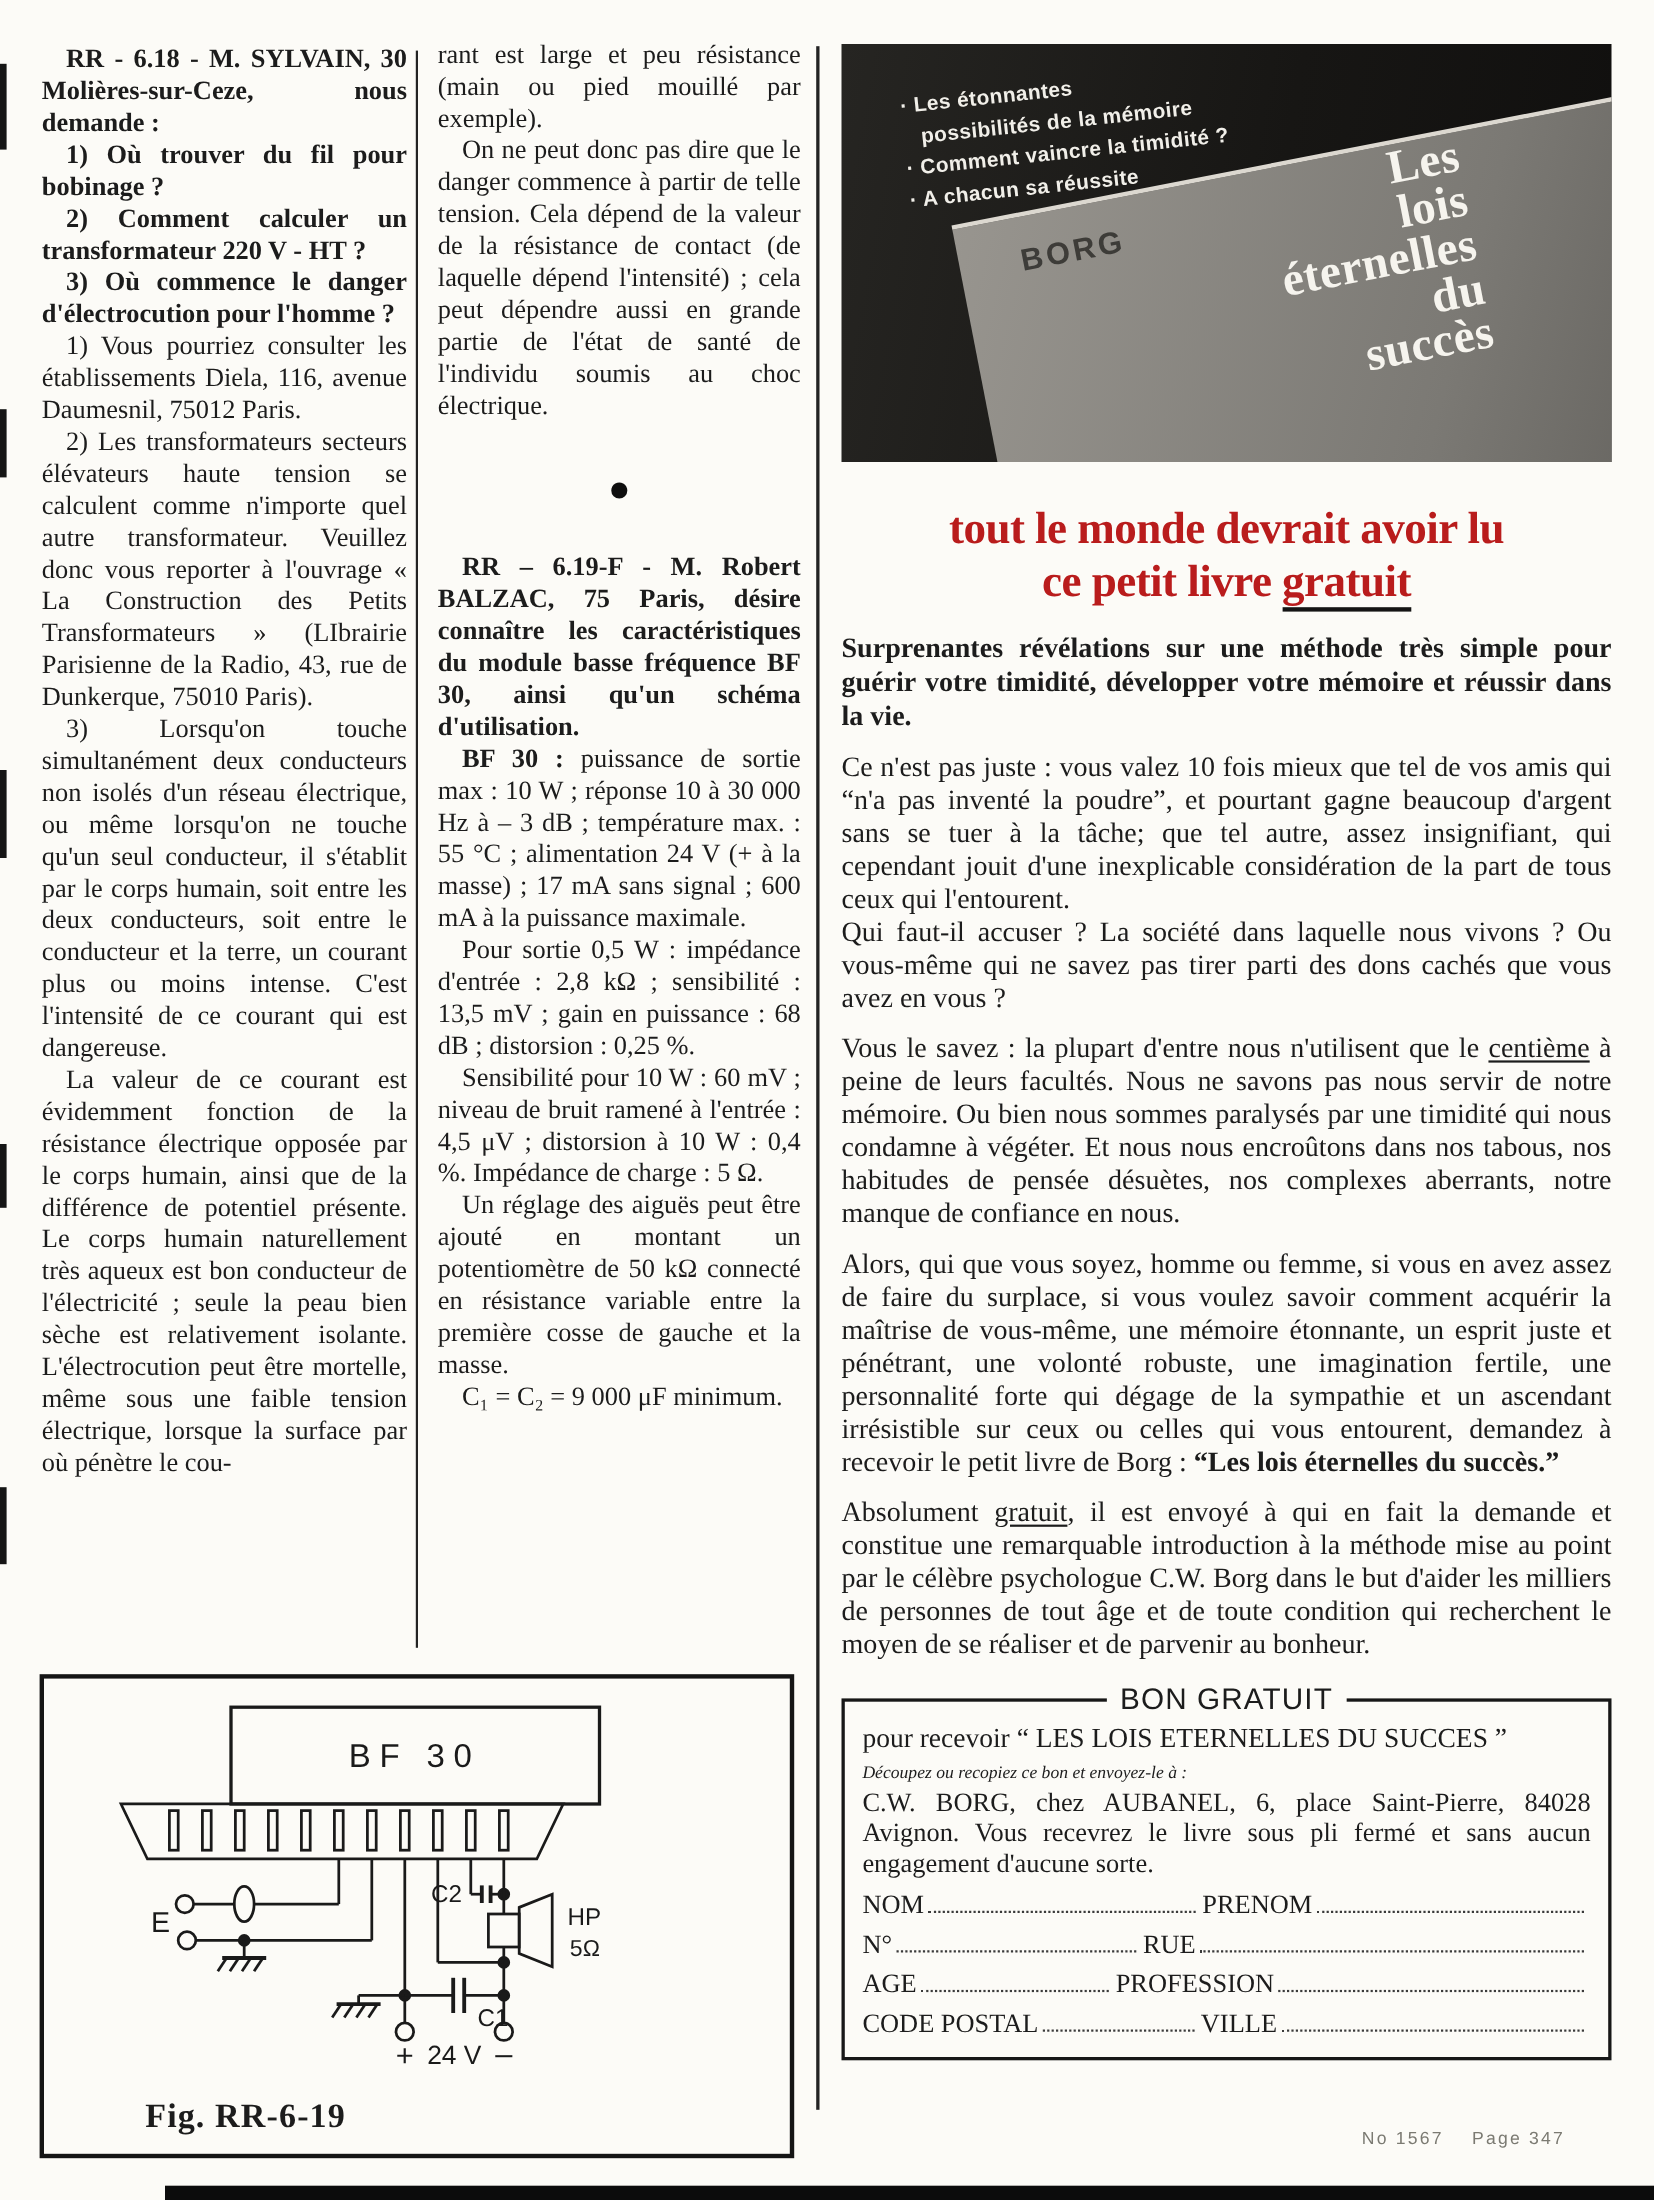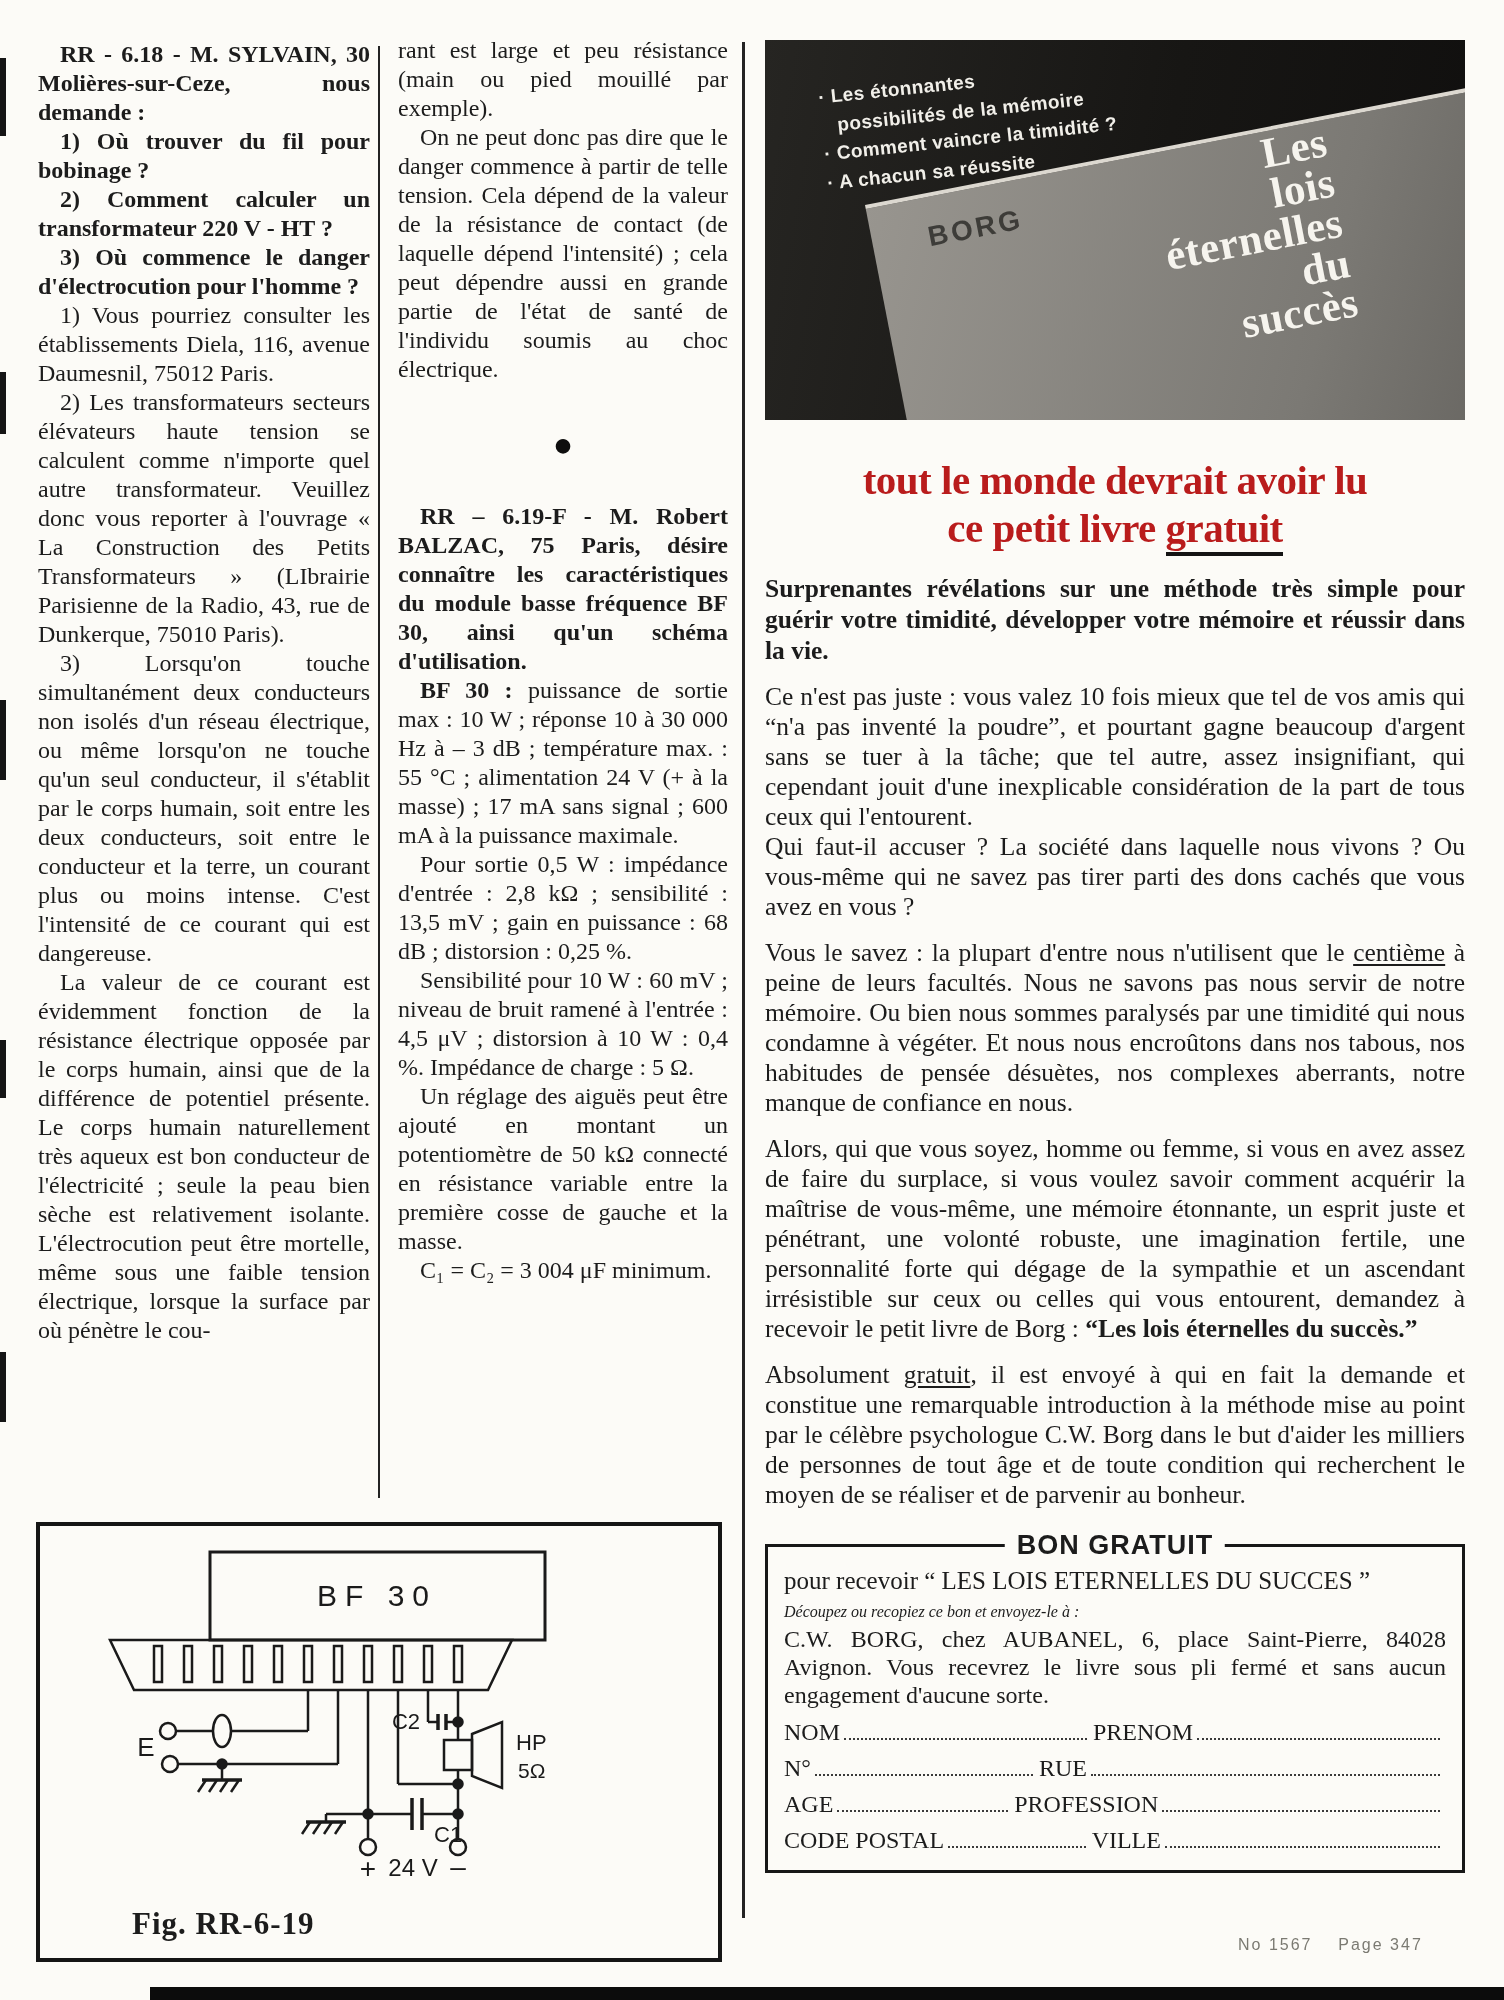--- a/index.html
+++ b/index.html
@@ -45,21 +45,21 @@
   .headline .u-thick{border-bottom:4px solid #141414;padding-bottom:1px;}
   .subhead{font-weight:bold;font-size:25.5px;line-height:1.22;text-align:justify;margin:0 0 4px 0;}
   .ad p.para{font-size:25.5px;line-height:30px;text-align:justify;margin:16px 0 0 0;}
   .ad p.para.cont{margin-top:0;}
   .u{text-decoration:underline;text-underline-offset:3px;}
   
   .coupon{position:relative;margin-top:34px;border:3px solid #171717;
           padding:18px 16px 16px 16px;background:#fcfbf7;}
   .coupon-title{position:absolute;top:-17px;left:50%;transform:translateX(-50%);
                 background:#fcfbf7;padding:0 12px;font-family:"Liberation Sans",sans-serif;
-                font-weight:bold;font-size:27px;letter-spacing:1px;white-space:nowrap;}
+                font-weight:normal;font-size:27px;letter-spacing:1px;white-space:nowrap;}
   .coupon-l1{font-size:25px;margin:2px 0 8px 0;}
   .coupon-l2{font-style:italic;font-size:16px;margin:0 0 4px 0;}
   .coupon-l3{font-size:24px;line-height:28px;text-align:justify;margin:0 0 10px 0;}
   .coupon-row{display:flex;align-items:baseline;font-size:24px;margin-top:9px;}
   .dots{flex:1;border-bottom:2.5px dotted #3a3a3a;margin:0 6px 5px 4px;min-width:50px;}
   
   .footer{position:absolute;left:1238px;top:1936px;font-family:"Liberation Sans",sans-serif;
           font-size:16px;color:#7b7a72;letter-spacing:2px;white-space:pre;}
   .bottom-strip{position:absolute;left:150px;bottom:0;width:1354px;height:13px;background:#0c0c0c;}
   .edge-mark{position:absolute;left:0;width:6px;background:#151515;}
@@ -84,21 +84,21 @@
 
   <div class="col col-mid">
     <p class="noindent">rant est large et peu résistance (main ou pied mouillé par exemple).</p>
     <p>On ne peut donc pas dire que le danger commence à partir de telle tension. Cela dépend de la valeur de la résistance de contact (de laquelle dépend l'intensité) ; cela peut dépendre aussi en grande partie de l'état de santé de l'individu soumis au choc électrique.</p>
     <div class="big-bullet">●</div>
     <p class="qbold mid-heading">RR – 6.19-F - M. Robert BALZAC, 75 Paris, désire connaître les caractéristiques du module basse fréquence BF 30, ainsi qu'un schéma d'utilisation.</p>
     <p><b>BF 30 :</b><span> puissance de sortie max : 10 W ; réponse 10 à 30 000 Hz à – 3 dB ; température max. : 55 °C ; alimentation 24 V (+ à la masse) ; 17 mA sans signal ; 600 mA à la puissance maximale.</span></p>
     <p>Pour sortie 0,5 W : impédance d'entrée : 2,8 kΩ ; sensibilité : 13,5 mV ; gain en puissance : 68 dB ; distorsion : 0,25 %.</p>
     <p>Sensibilité pour 10 W : 60 mV ; niveau de bruit ramené à l'entrée : 4,5 μV ; distorsion à 10 W : 0,4 %. Impédance de charge : 5 Ω.</p>
     <p>Un réglage des aiguës peut être ajouté en montant un potentiomètre de 50 kΩ connecté en résistance variable entre la première cosse de gauche et la masse.</p>
-    <p>C₁ = C₂ = 3 004 μF minimum.</p>
+    <p>C₁ = C₂ = 9 000 μF minimum.</p>
   </div>
 
   <div class="vrule rule2"></div>
 
   <div class="figure-box">
     <svg width="678" height="386" viewBox="0 0 678 386">
       <g stroke="#1a1a1a" stroke-width="2.5" fill="none">
 
         <rect x="170" y="26" width="335" height="88" stroke-width="3"></rect>
         <polygon points="70,114 472,114 448,164 94,164"></polygon>

